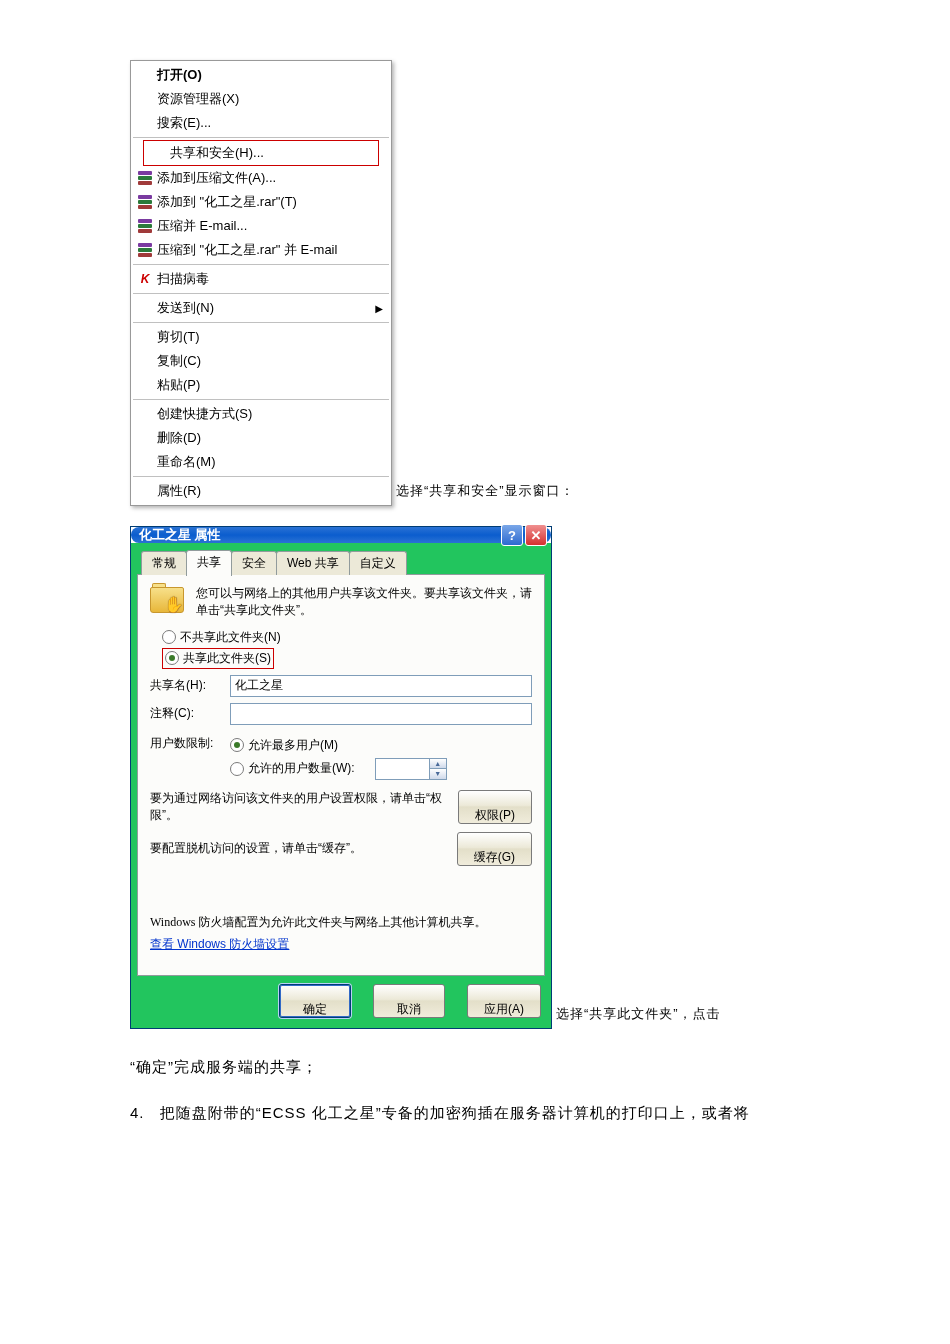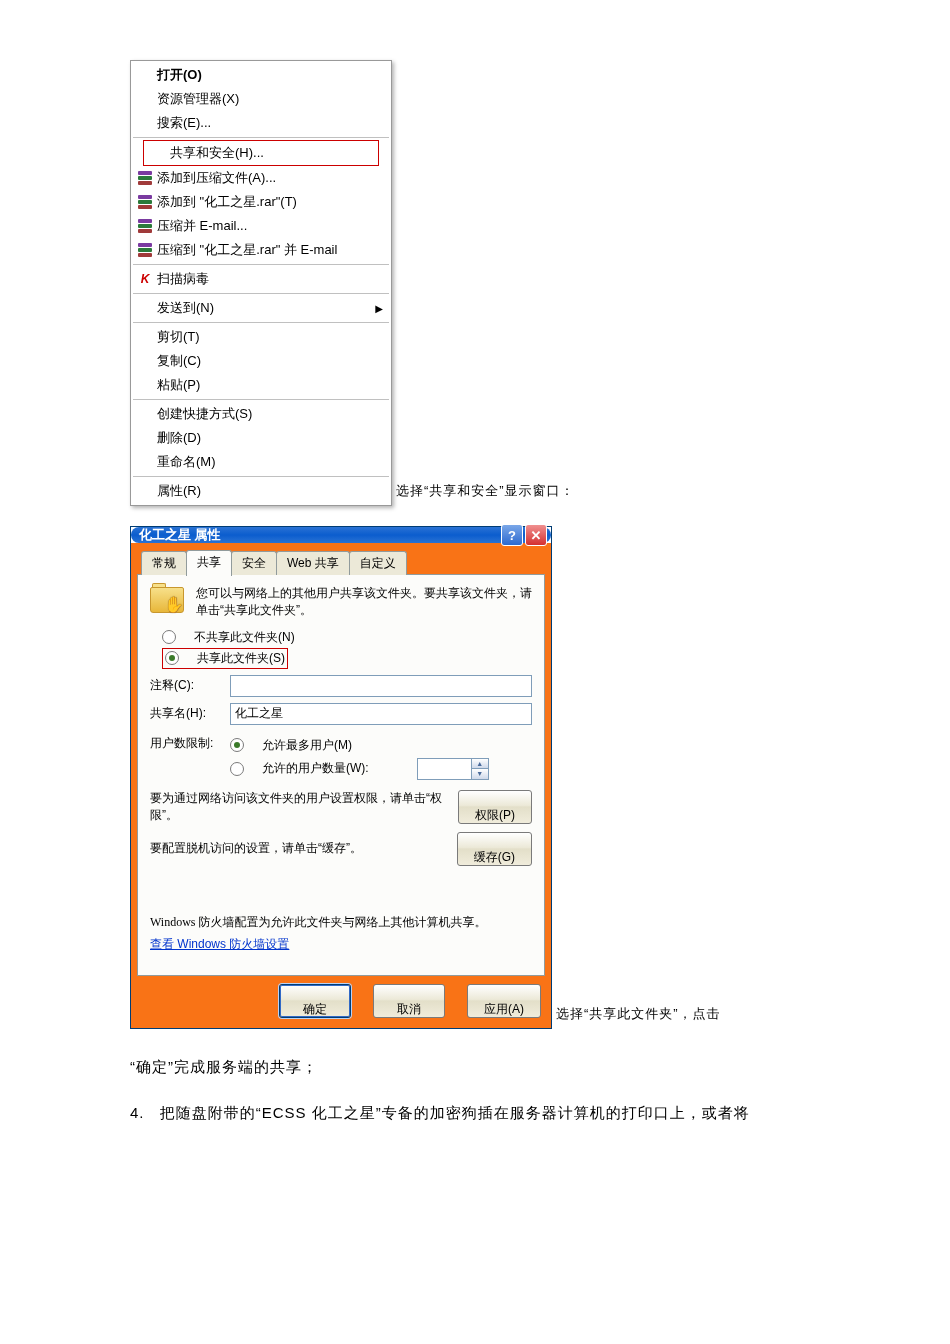--- a/index.html
+++ b/index.html
@@ -96,21 +96,21 @@
     background: linear-gradient(to bottom, #7aa7e8, #2d6ad0);
     border: 1px solid #fff;
     color: #fff;
   }
   .titlebar .close {
     background: linear-gradient(to bottom, #f09090, #d43030);
     border: 1px solid #fff;
     color: #fff;
   }
   .dialog-body {
-    background: #f97316;
+    background: #22c55e;
     padding: 6px 6px 8px 6px;
   }
   .tabs {
     display: flex;
     align-items: flex-end;
     gap: 0;
     margin-bottom: -1px;
     padding-left: 4px;
   }
   .tab {
@@ -170,21 +170,20 @@
     font-size: 16px;
     color: #f4e9c9;
     text-shadow: 0 0 1px #666;
   }
   .info-text { flex: 1; line-height: 1.4; }
 
   .radio-row {
     display: flex;
     align-items: center;
     margin: 2px 0;
-    gap: 14px;
   }
   .radio-row.boxed2 {
     border: 1px solid #c00;
     padding: 1px 2px;
     width: fit-content;
   }
   .radio {
     width: 12px; height: 12px;
     border: 1px solid #7a7a7a;
     border-radius: 50%;
@@ -454,26 +453,26 @@
               <span class="radio"></span>
               <span>不共享此文件夹(N)</span>
             </div>
             <div class="radio-row boxed2">
               <span class="radio checked"></span>
               <span>共享此文件夹(S)</span>
             </div>
           </div>
 
           <div class="form-row">
+            <span class="form-label">共享名(H):</span>
+            <input class="text-input" value="化工之星" style="">
+          </div>
+          <div class="form-row">
             <span class="form-label">注释(C):</span>
             <input class="text-input" value="" style="">
-          </div>
-          <div class="form-row">
-            <span class="form-label">共享名(H):</span>
-            <input class="text-input" value="化工之星" style="">
           </div>
 
           <div class="form-row" style="align-items:flex-start; margin-top:10px;">
             <span class="form-label">用户数限制:</span>
             <div style="flex:1;">
               <div class="radio-row">
                 <span class="radio checked"></span>
                 <span>允许最多用户(M)</span>
               </div>
               <div class="radio-row" style="margin-top:4px;">

